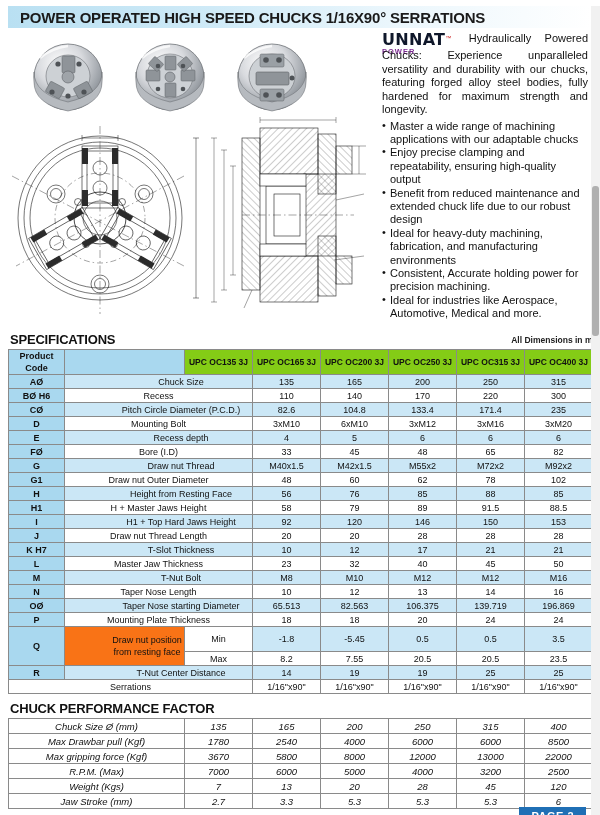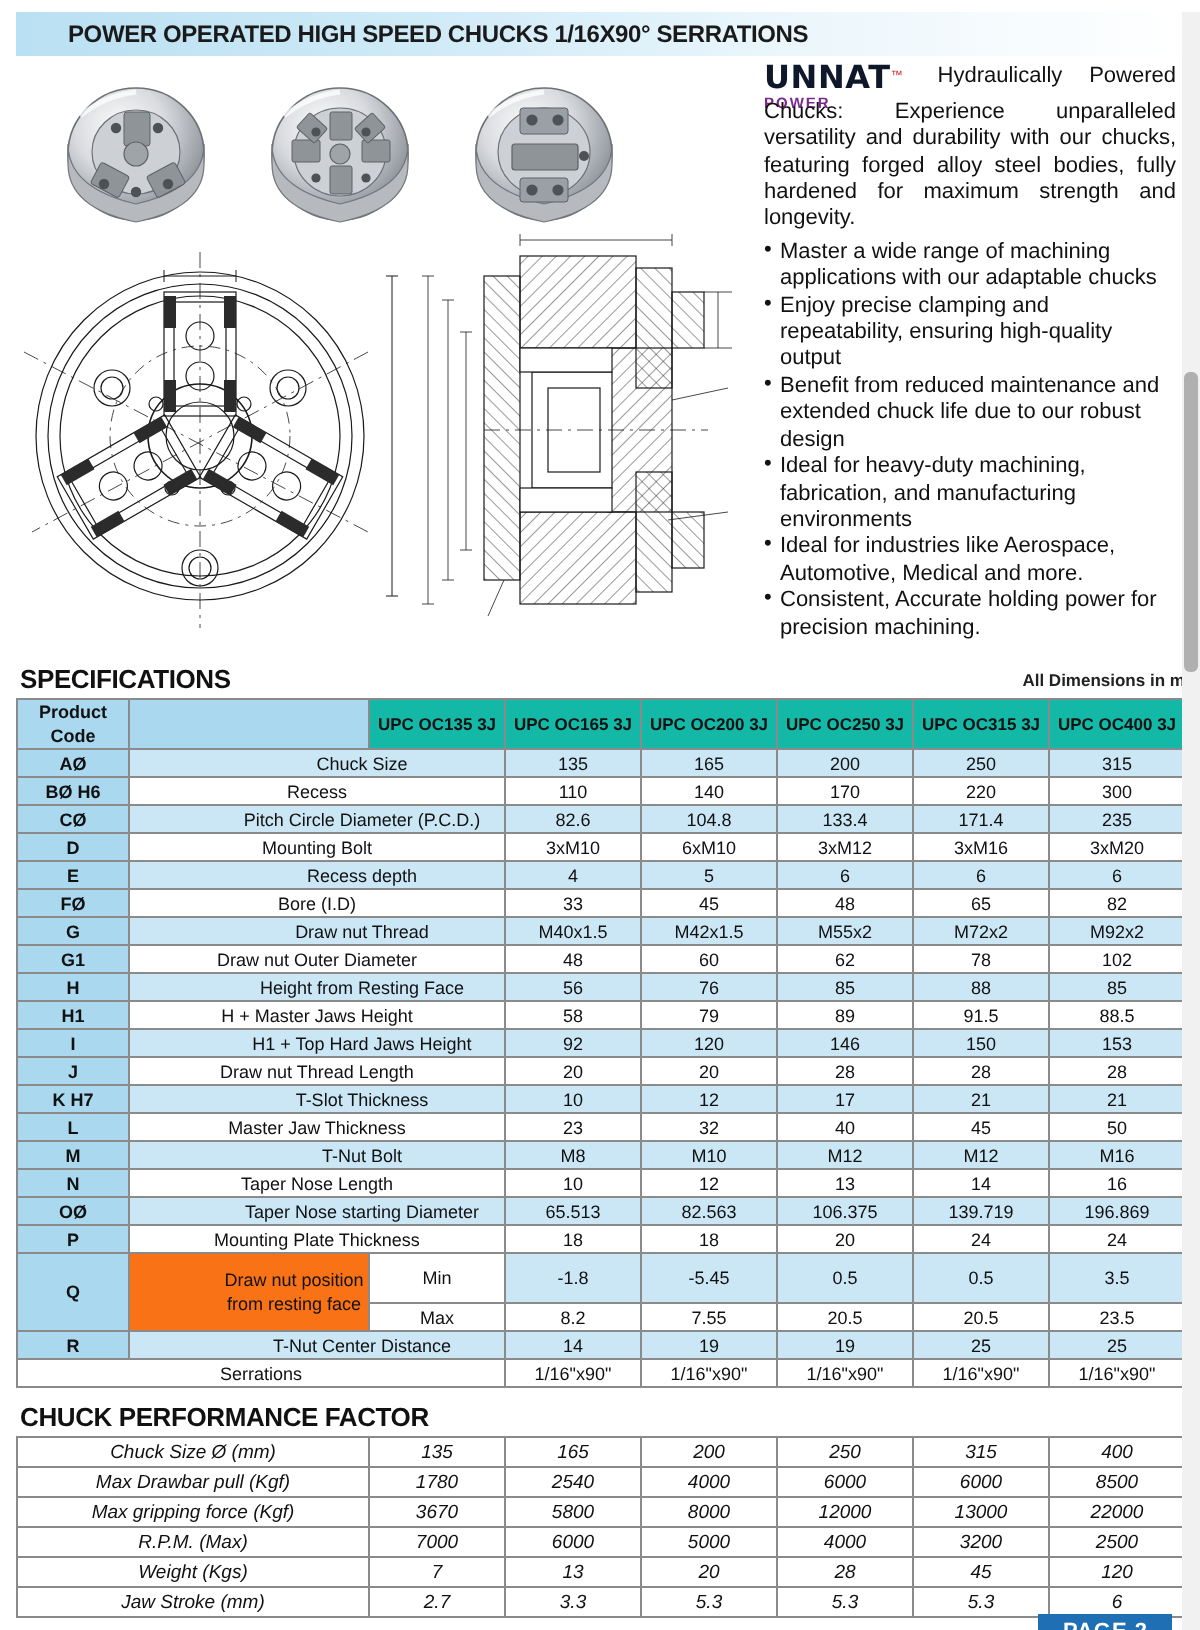--- a/index.html
+++ b/index.html
@@ -13,22 +13,22 @@
   .page { position: relative; width: 600px; height: 815px; background:#fff; }
 
   
   .title-bar {
     margin: 6px 8px 0 8px;
     height: 22px;
     background: linear-gradient(to right, #b9e0f2 0%, #cfeaf7 35%, #eaf6fc 65%, #ffffff 100%);
     display: flex; align-items: center;
   }
   .title-bar .title-text {
-    font-size: 12px; font-weight: bold; color: #1a1a1a;
-    letter-spacing: -0.2px; padding-left: 26px;
+    font-size: 15px; font-weight: bold; color: #1a1a1a;
+    letter-spacing: -0.2px; padding-left: 12px;
   }
 
   
   .top-area { display: flex; padding: 2px 8px 0 8px; height: 300px; }
   .left-visuals { width: 368px; position: relative; }
   .right-copy { width: 212px; padding-left: 6px; position: relative; }
 
   
   .photo-row { display: flex; gap: 6px; justify-content: flex-start; padding: 2px 0 0 14px; }
   .chuck-photo { width: 96px; height: 84px; position: relative; }
@@ -74,21 +74,21 @@
   .spec-table { width: 584px; margin: 0 8px; }
   .spec-table td, .spec-table th {
     border: 1px solid #8a8a8a; height: 14px; padding: 0 2px;
     font-size: 9px; color: #111; text-align: center; line-height: 12px;
   }
   .spec-table .code-col { width: 56px; background:#a9d8ef; font-weight: bold; font-size: 9px; }
   .spec-table .desc-col { width: 120px; background:#ffffff; }
   .spec-table .minmax-col { width: 38px; margin-left: 28px; }
   .spec-table .val-col { width: 68px; }
   .spec-table thead th {
-    background: #14b8a6; font-weight: bold; font-size: 8.5px; height: 15px;
+    background: #84cc16; font-weight: bold; font-size: 8.5px; height: 15px;
   }
   .spec-table thead th.hdr-code { text-align:center; }
   .spec-table thead th.hdr-blank { background:#a9d8ef; }
   .spec-table tr.blue-row td { background: #cbe7f6; }
   .spec-table tr.blue-row td.code-col { background:#a9d8ef; }
   .spec-table td.code-col { background:#a9d8ef;text-align:center; }
   .spec-table td.desc-col { background:#fff; }
   .spec-table tr.blue-row td.desc-col { background:#cbe7f6;padding-left:47px; }
   .spec-table td.serr-left { background:#fff; font-size:9px; }
 
@@ -314,22 +314,22 @@
           <span class="logo-unnat">UNNAT</span><span class="logo-tm">™</span>
           <span class="logo-power">POWER</span>
         </span>
         <span>Hydraulically Powered Chucks: Experience unparalleled versatility and durability with our chucks, featuring forged alloy steel bodies, fully hardened for maximum strength and longevity.</span>
       </p>
       <ul class="benefits">
         <li>Master a wide range of machining applications with our adaptable chucks</li>
         <li>Enjoy precise clamping and repeatability, ensuring high-quality output</li>
         <li>Benefit from reduced maintenance and extended chuck life due to our robust design</li>
         <li>Ideal for heavy-duty machining, fabrication, and manufacturing environments</li>
+        <li>Consistent, Accurate holding power for precision machining.</li>
         <li>Ideal for industries like Aerospace, Automotive, Medical and more.</li>
-        <li>Consistent, Accurate holding power for precision machining.</li>
       </ul>
     </div>
   </div>
 
   <div style="position:relative;">
     <div class="sec-head">SPECIFICATIONS</div>
     <div class="dims-note" style="top:3px;">All Dimensions in mm</div>
   </div>
 
   <table class="spec-table">

